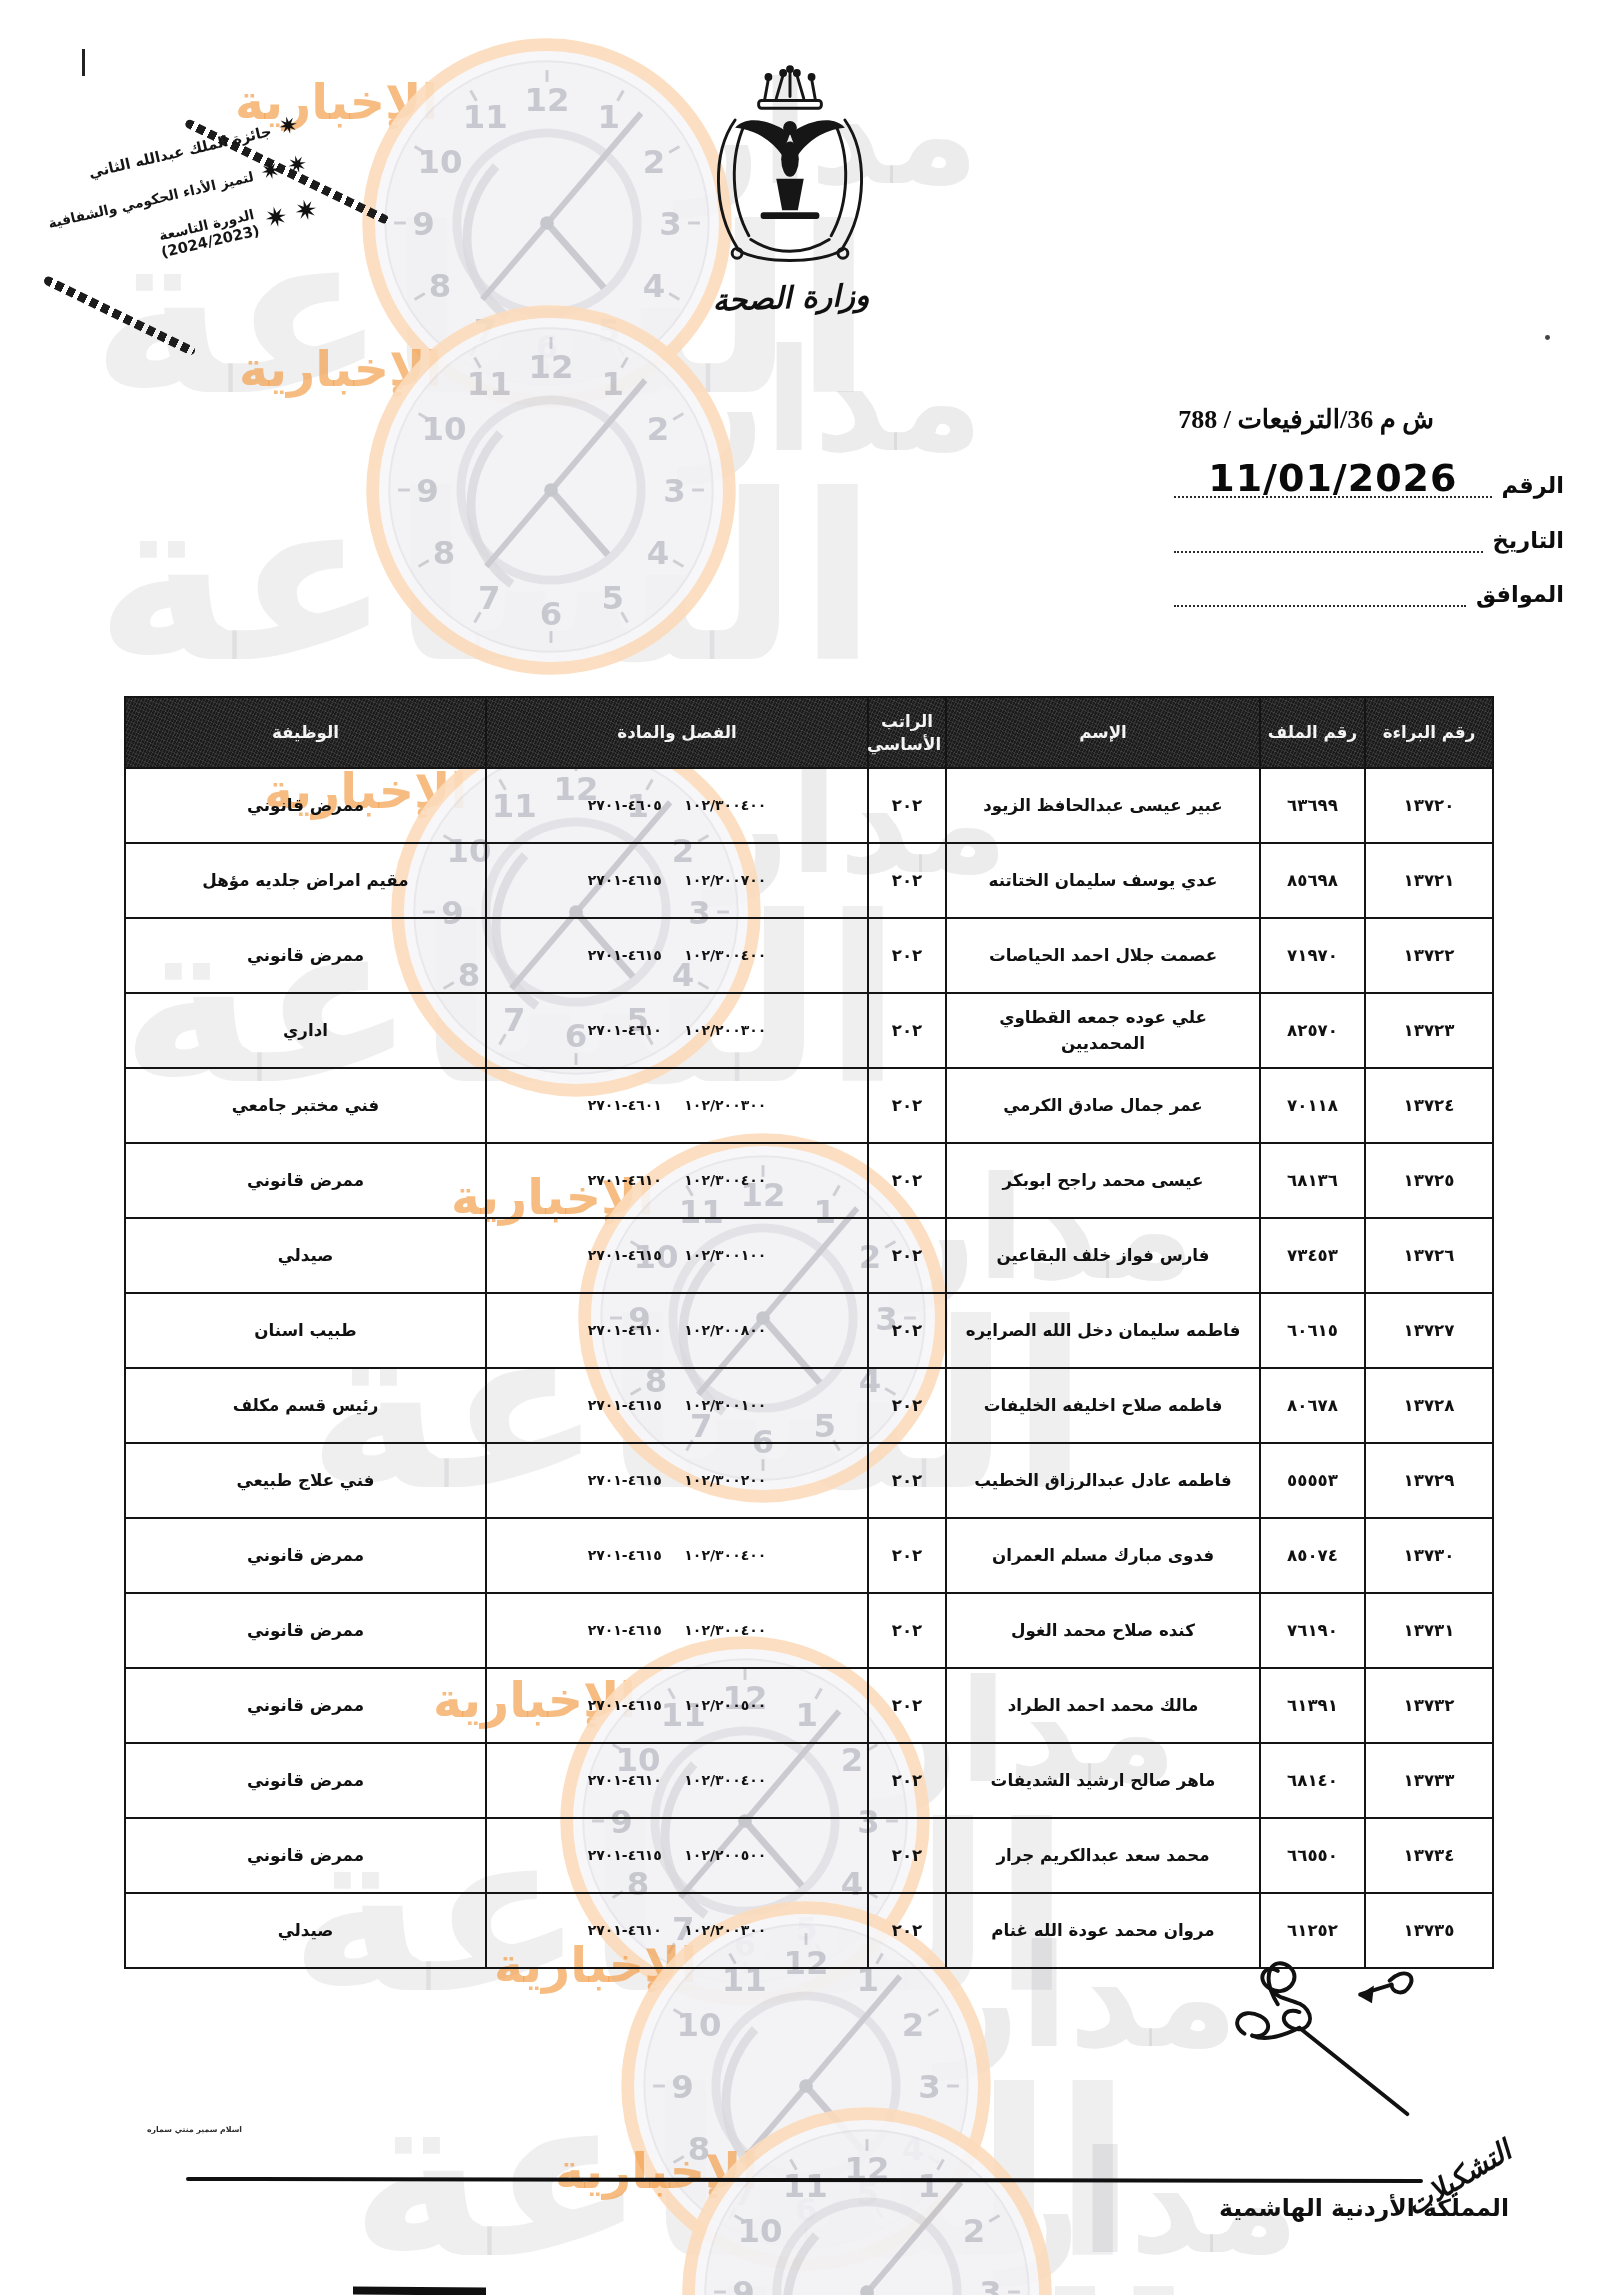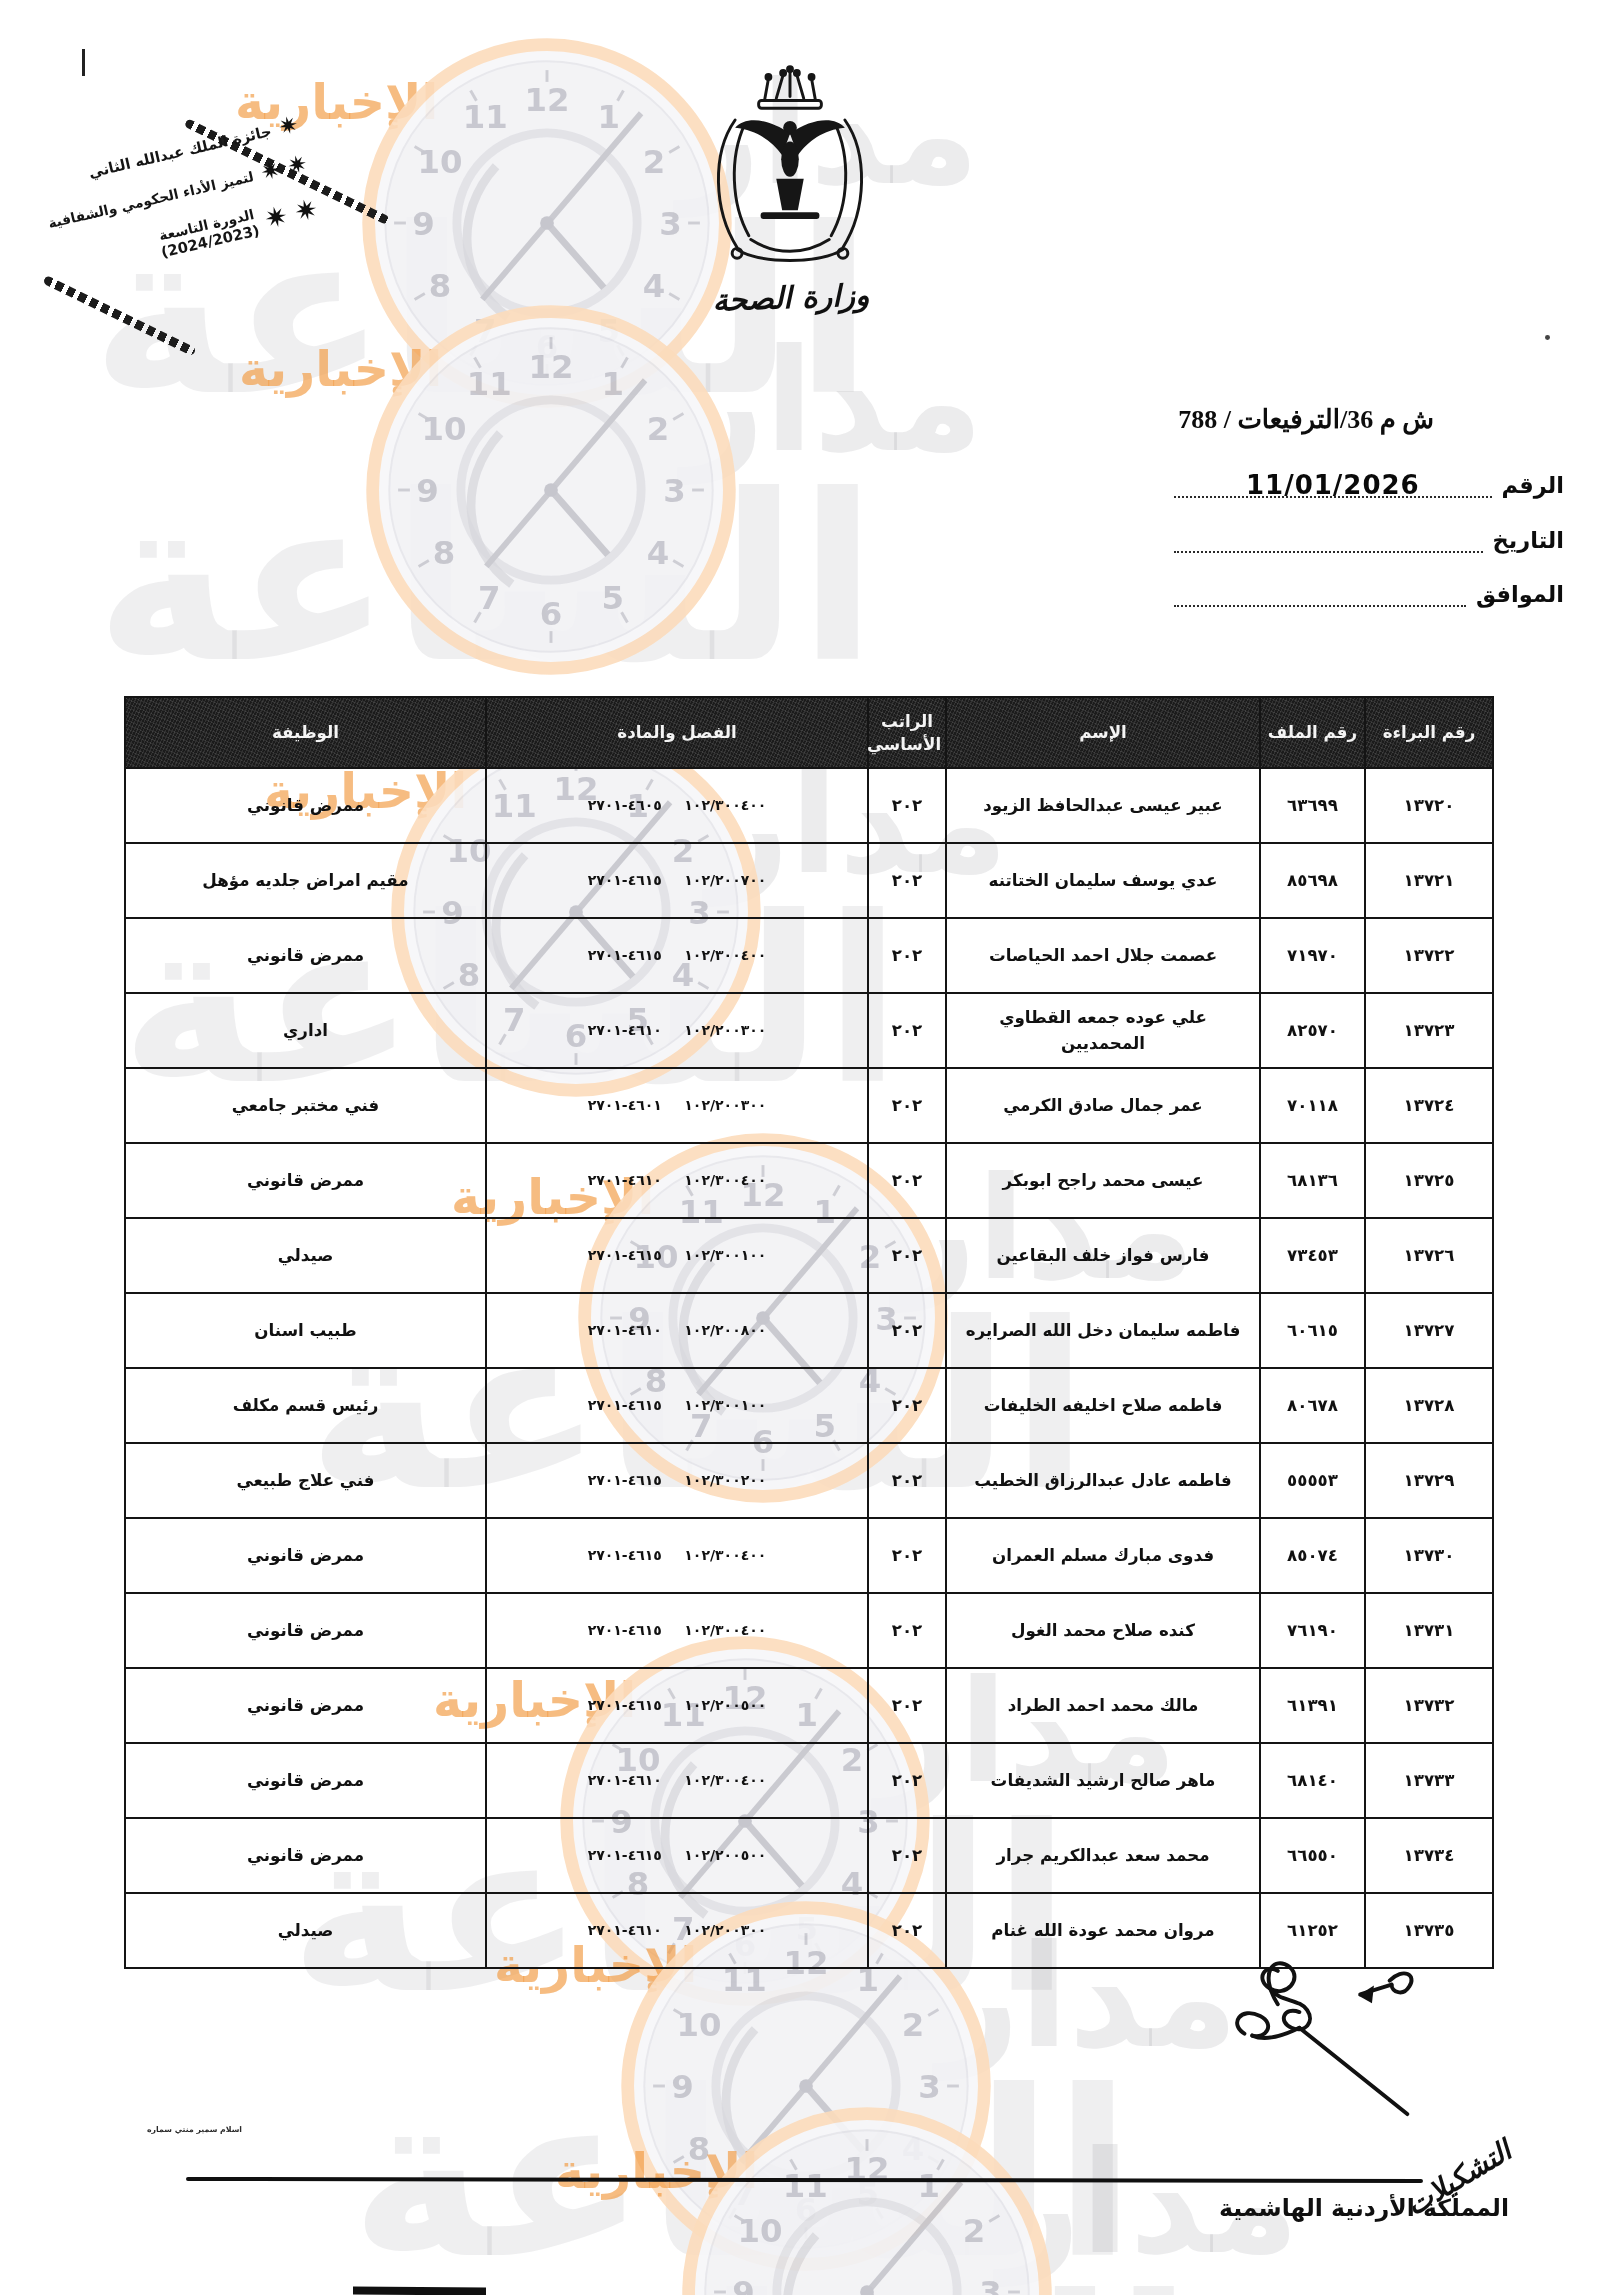--- a/index.html
+++ b/index.html
@@ -28,21 +28,21 @@
 
   
   .crest{left:692px;top:63px;width:196px;height:214px;}
   .ministry-script{left:698px;top:280px;width:186px;text-align:center;font-size:30px;font-weight:700;font-style:italic;color:#101010;transform:rotate(-2deg);}
 
   
   .ref-line{top:404px;right:169px;font-size:26px;font-weight:700;direction:rtl;color:#0d0d0d;white-space:nowrap;font-family:Liberation Serif, serif;}
   .ref-row{right:37px;width:392px;display:flex;align-items:flex-end;direction:rtl;color:#0d0d0d;}
   .ref-label{font-size:22.5px;font-weight:700;padding-right:2px;white-space:nowrap;}
   .ref-dots{flex:1;border-bottom:2.9px dotted #2a2a2a;height:33px;margin-right:9.8px;position:relative;}
-  .ref-value{position:absolute;left:50%;bottom:-3.9px;transform:translateX(-50%);font-size:26px;font-weight:700;letter-spacing:1px;color:#0a0a0a;white-space:nowrap;}
+  .ref-value{position:absolute;left:50%;bottom:-3.9px;transform:translateX(-50%);font-size:38px;font-weight:700;letter-spacing:1px;color:#0a0a0a;white-space:nowrap;}
 
   
   .doc-table{left:124px;top:696px;width:1368px;border-collapse:collapse;table-layout:fixed;background:transparent;border:2.9px solid #101010;}
   .doc-table th,.doc-table td{border:2px solid #141414;text-align:center;vertical-align:middle;}
   .doc-table thead tr{height:71px;}
   .doc-table th{background-color:#1b1b1b;color:#f4f4f4;font-size:16.7px;font-weight:700;line-height:1.35;padding:2px 3.9px;
     background-image:repeating-linear-gradient(115deg,rgba(255,255,255,.10) 0 1px,rgba(0,0,0,0) 1px 2.9px),
                      repeating-linear-gradient(23deg,rgba(255,255,255,.08) 0 1px,rgba(0,0,0,0) 1px 3.9px);}
   .doc-table tbody tr{height:75px;}
   .doc-table td{font-size:16.7px;font-weight:700;color:#111;line-height:1.5;padding:2px 7.8px;}

